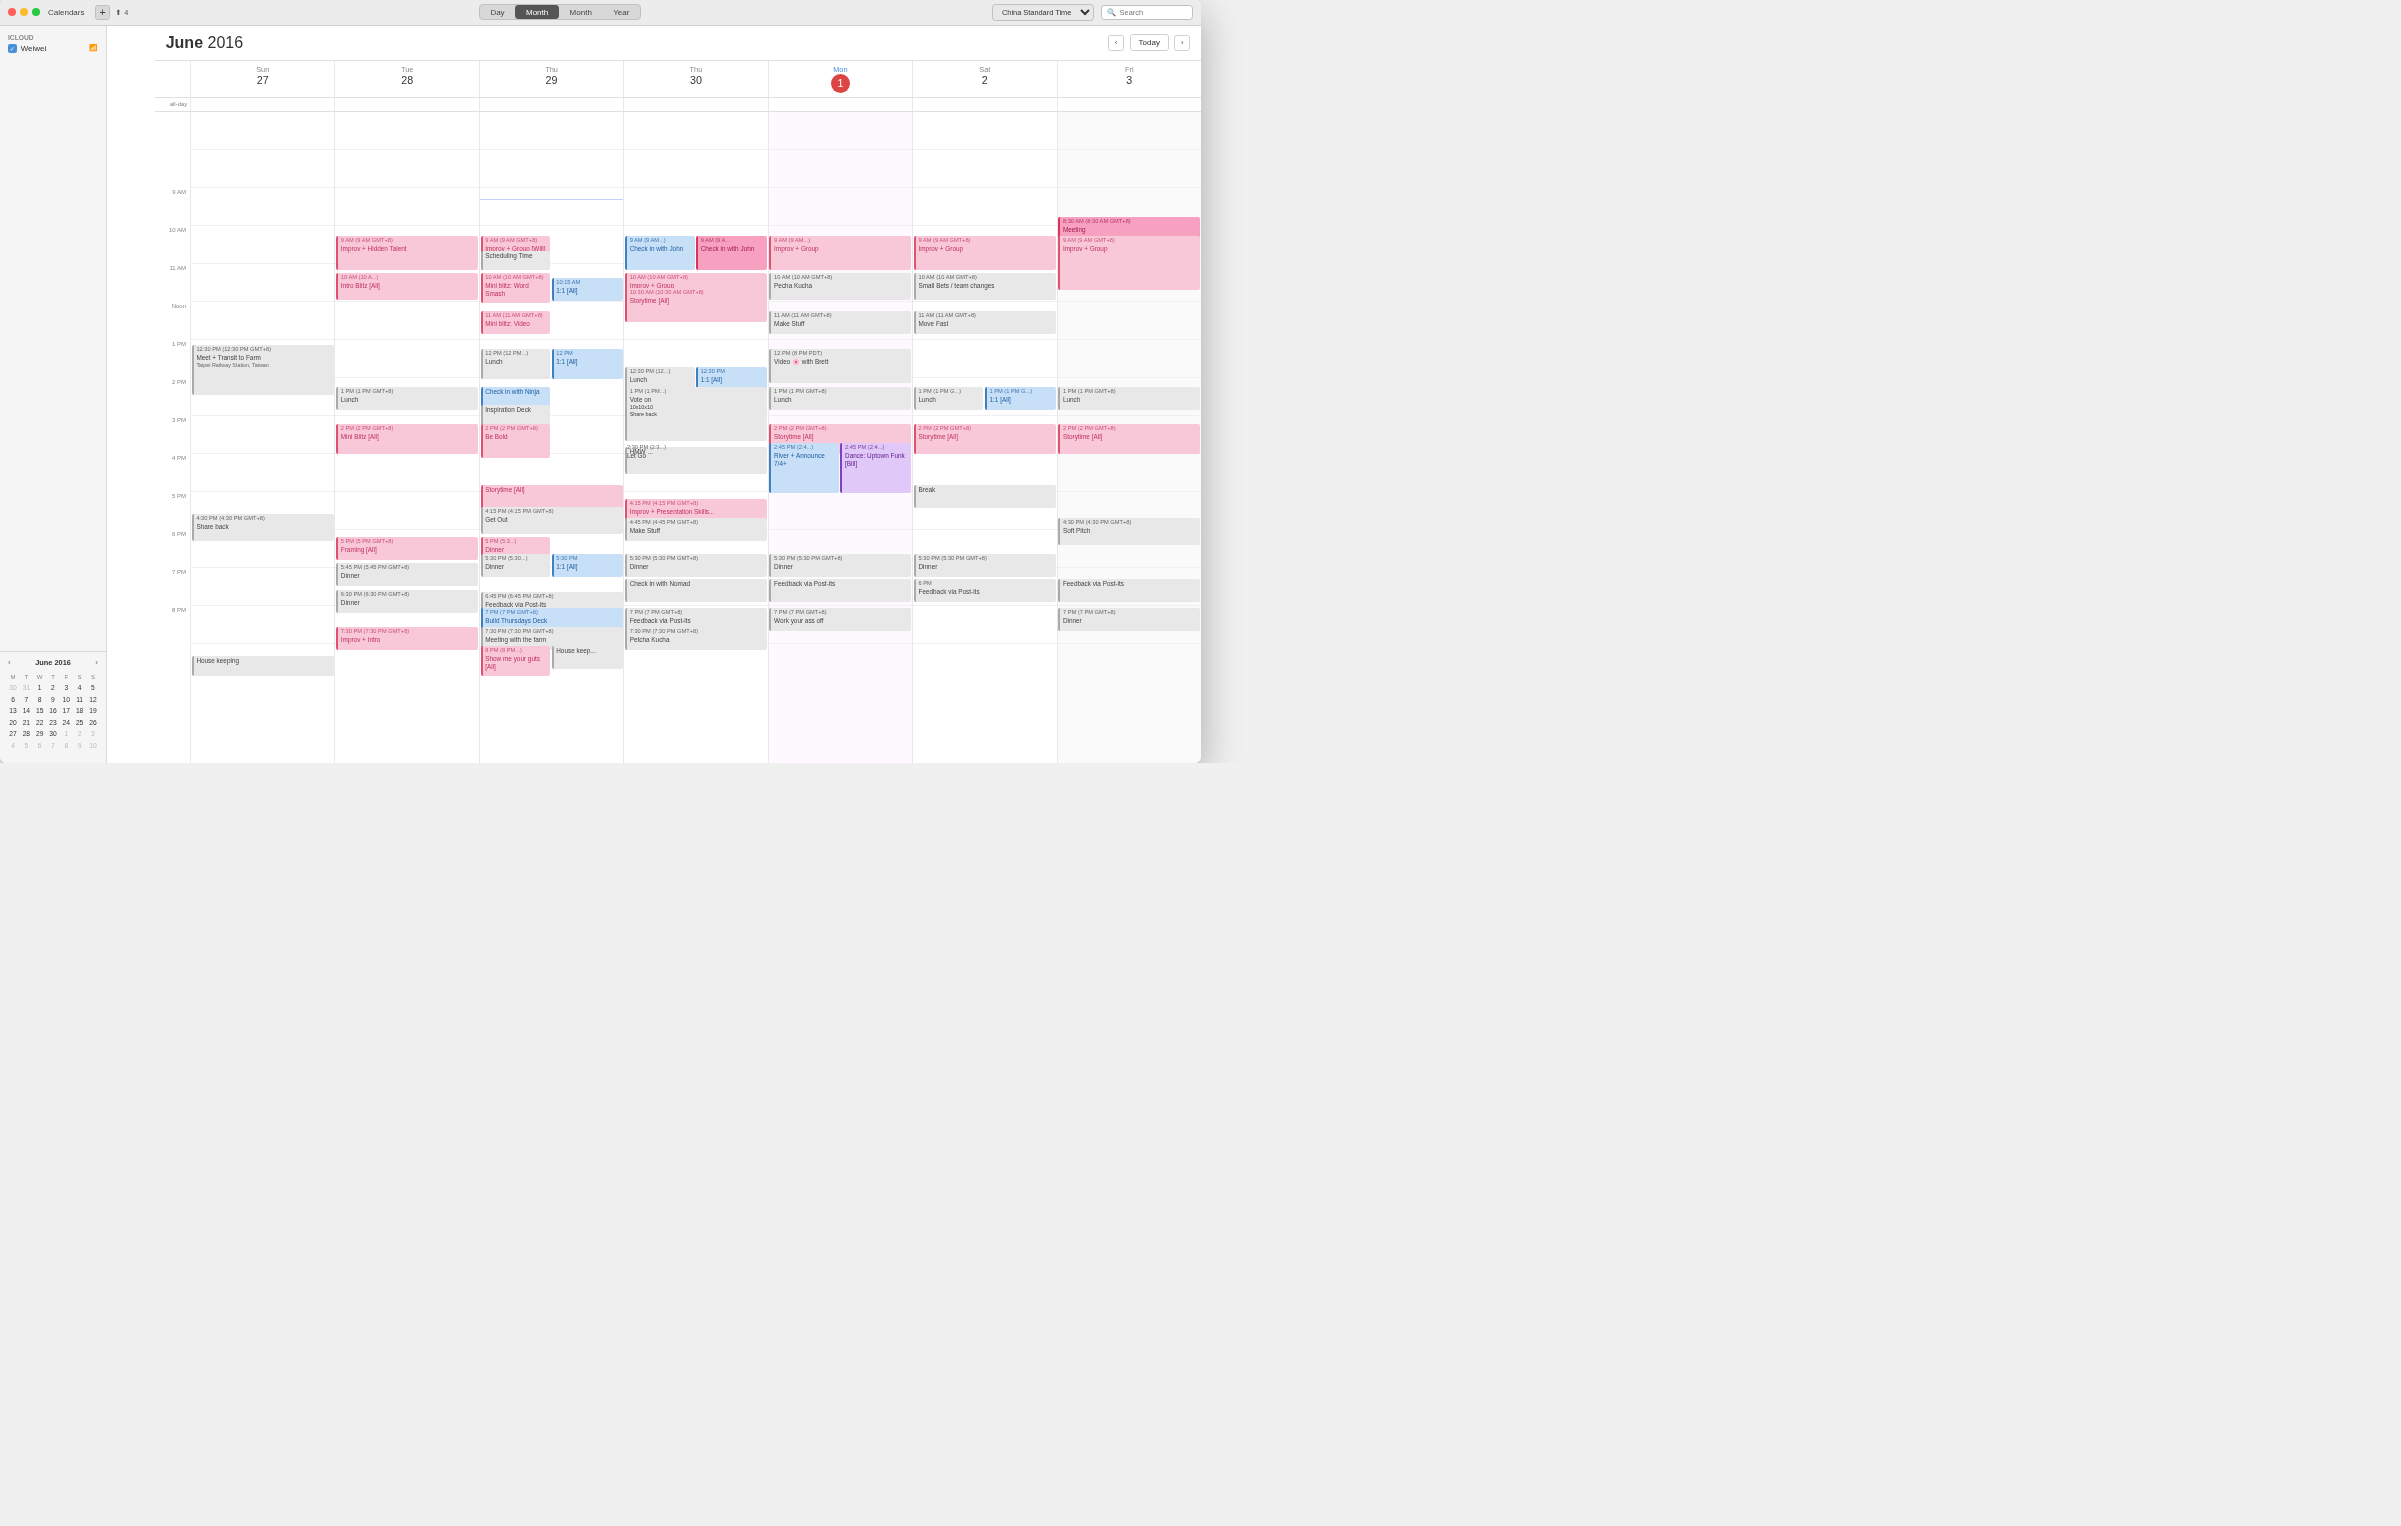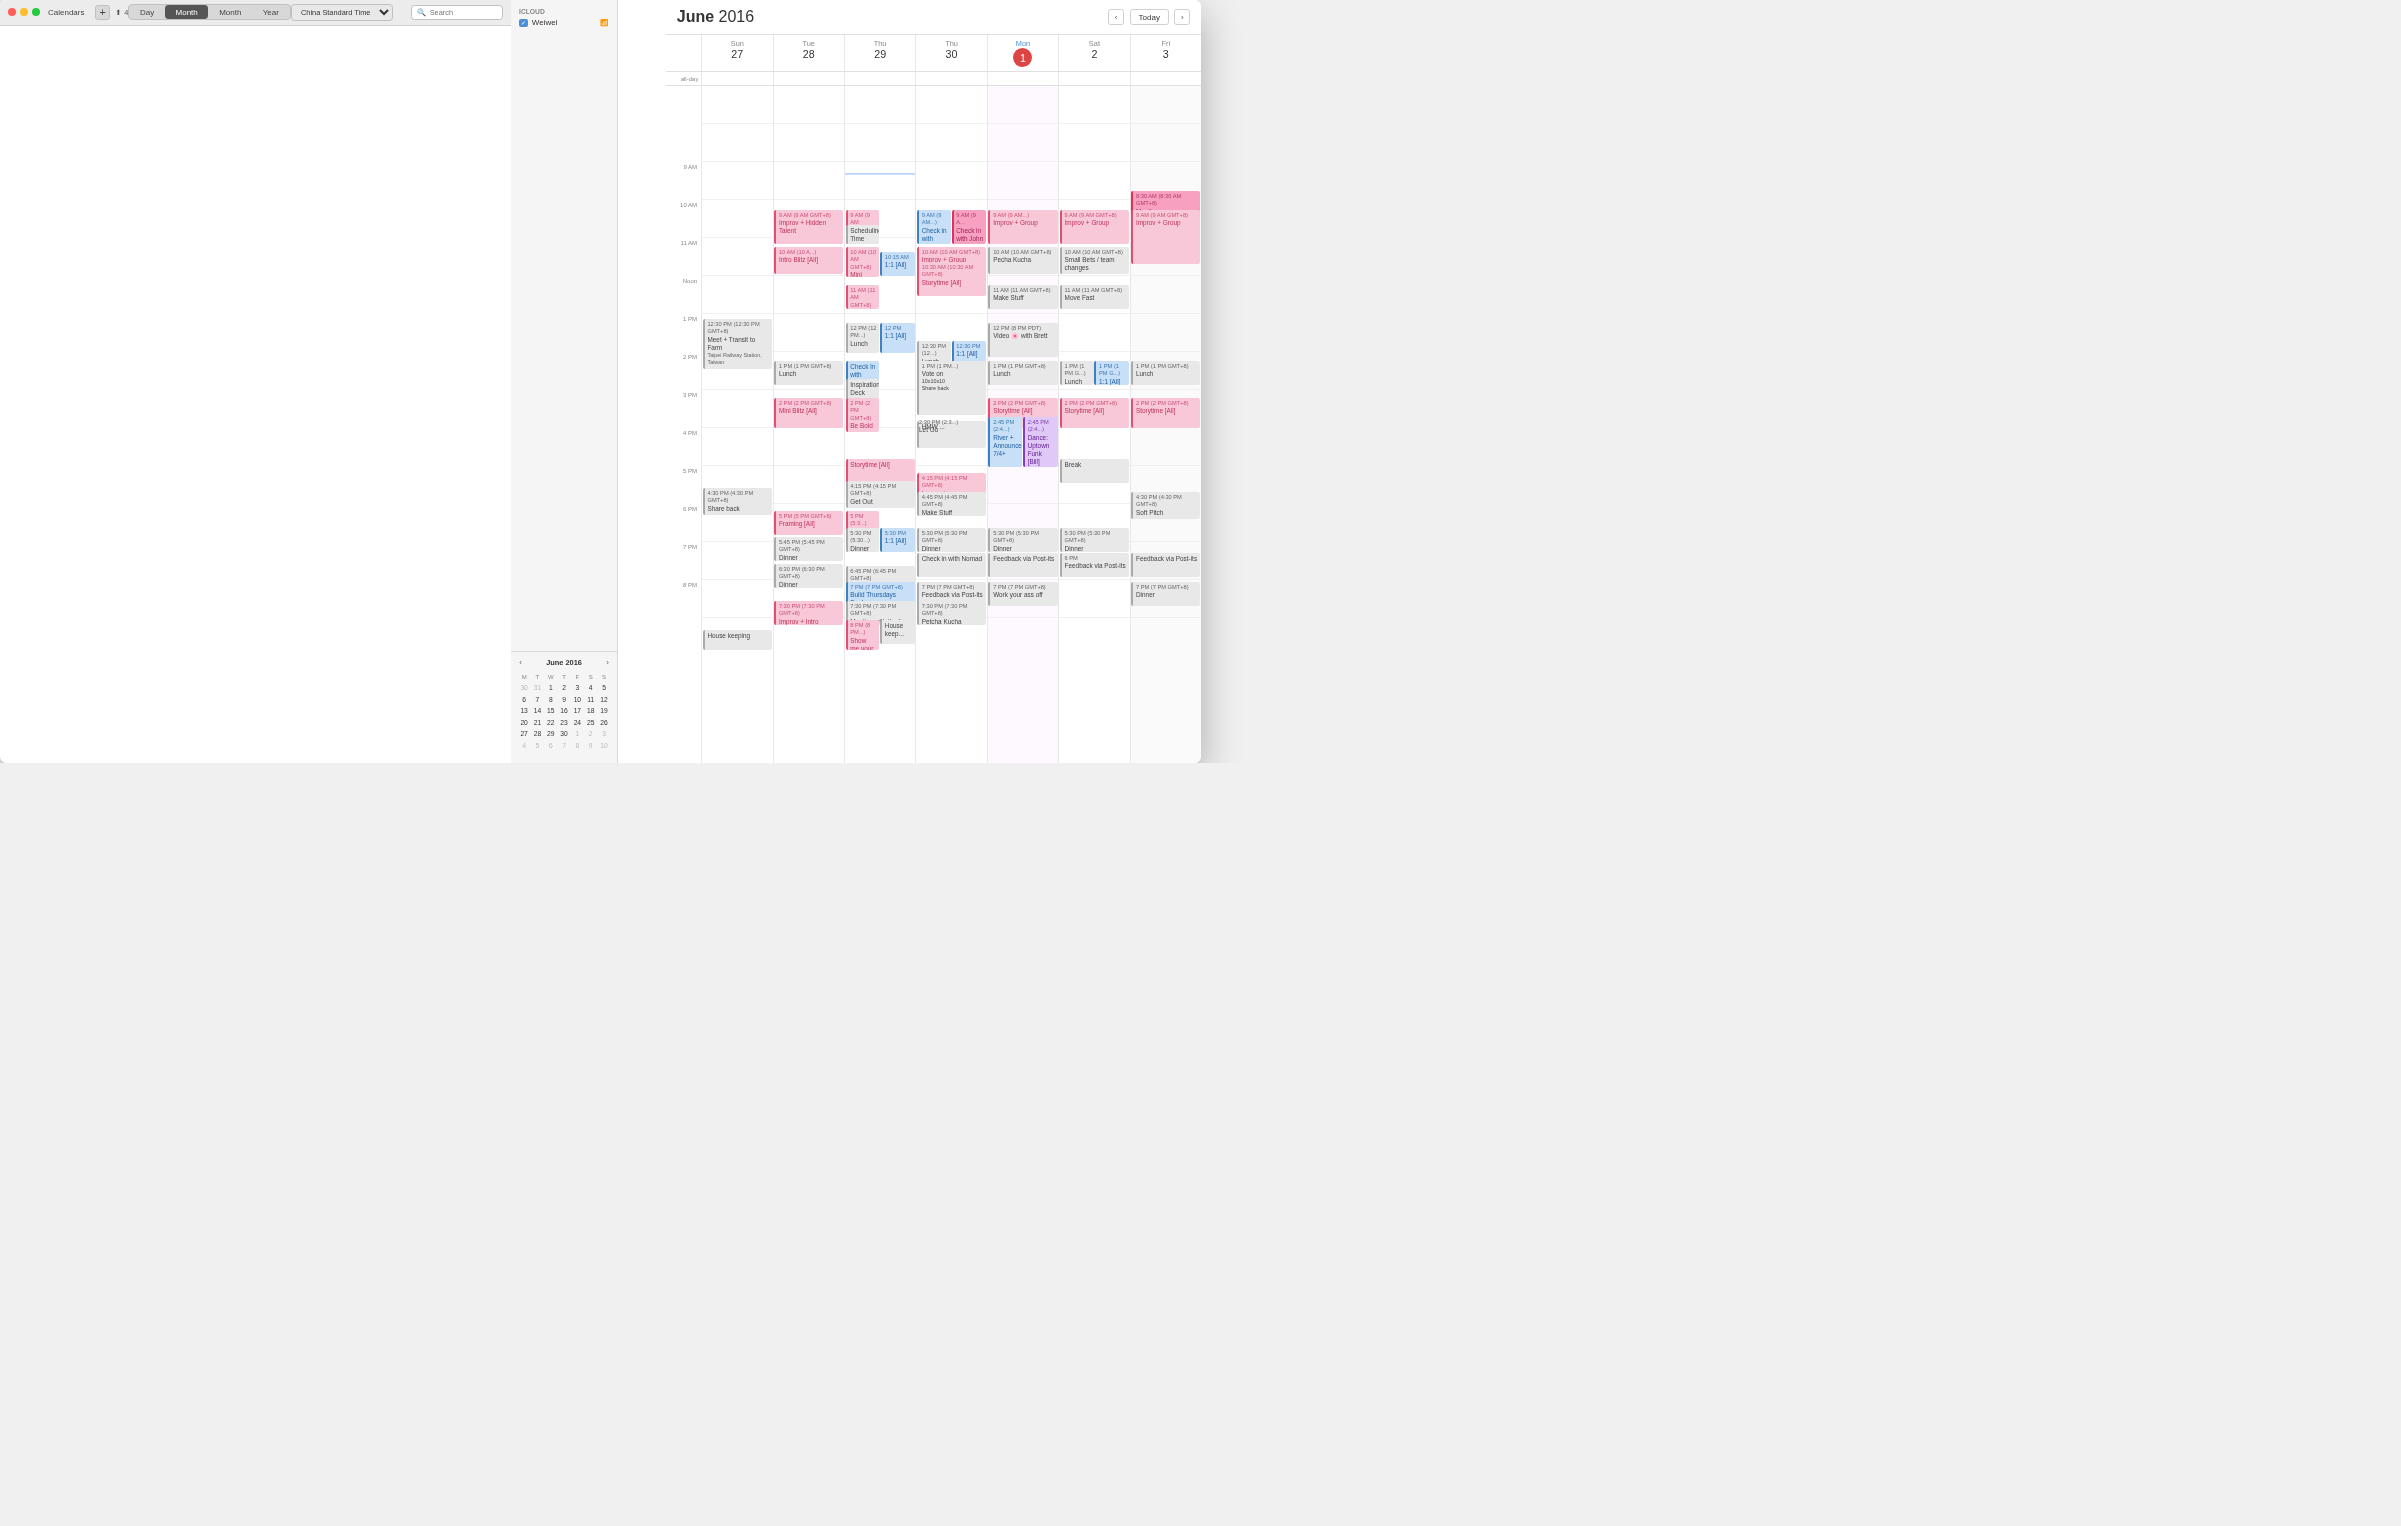--- a/index.html
+++ b/index.html
@@ -1,32 +1,32 @@
 <!DOCTYPE html>
 <html style="font-size:10.7px"><head>
   <meta charset="utf-8">
   <style>
     * { box-sizing: border-box; margin: 0; padding: 0; }
     body { font-family: -apple-system, BlinkMacSystemFont, 'Helvetica Neue', sans-serif; background: #f0f0f0; font-size: 7.4px; }
     
-    .window { width: 1201px; height: 763px; background: #ffffff; border-radius: 6.7px; box-shadow: 0 13.4px 40px rgba(0,0,0,0.3); overflow: hidden; display: flex; flex-direction: row; }
+    .window { width: 1201px; height: 763px; background: #ffffff; border-radius: 6.7px; box-shadow: 0 13.4px 40px rgba(0,0,0,0.3); overflow: hidden; display: flex; flex-direction: column; }
     
     
     .titlebar { height: 25.5px; background: #ececec; border-bottom: 0.7px solid #d0d0d0; display: flex; align-items: center; padding: 0 8px; flex-shrink: 0; }
     .traffic-lights { display: flex; gap: 4px; margin-right: 8px; }
     .traffic-light { width: 8px; height: 8px; border-radius: 50%; }
     .tl-red { background: #ff5f57; }
     .tl-yellow { background: #febc2e; }
     .tl-green { background: #28c840; }
     .title-center { flex: 1; display: flex; justify-content: center; gap: 0; }
     .view-buttons { display: flex; background: #d8d8d8; border-radius: 4px; overflow: hidden; border: 0.7px solid #c0c0c0; }
     .view-btn { padding: 2.7px 10.7px; font-size: 8px; color: #444; cursor: pointer; border: none; background: transparent; }
     .view-btn.active { background: #555; color: white; border-radius: 3.4px; }
     .calendars-label { font-size: 8px; color: #444; font-weight: 500; margin-right: 10.7px; }
-    .toolbar-right { display: flex; align-items: center; gap: 18px; }
+    .toolbar-right { display: flex; align-items: center; gap: 7px; }
     .timezone-select { font-size: 7.4px; background: #e8e8e8; border: 0.7px solid #c0c0c0; border-radius: 3.4px; padding: 2px 5.4px; color: #333; }
     .search-box { display: flex; align-items: center; background: white; border: 0.7px solid #c0c0c0; border-radius: 3.4px; padding: 2px 5.4px; gap: 2.7px; }
     .search-icon { color: #888; font-size: 7.4px; }
     .search-input { border: none; outline: none; font-size: 7.4px; color: #999; width: 67px; background: transparent; }
     .add-btn { width: 14.7px; height: 14.7px; border-radius: 2.7px; background: #d8d8d8; border: 0.7px solid #c0c0c0; display: flex; align-items: center; justify-content: center; cursor: pointer; font-size: 10.7px; color: #444; }
     .upload-area { display: flex; align-items: center; gap: 2.7px; font-size: 7.4px; color: #555; cursor: pointer; }
 
     
     .main { display: flex; flex: 1; overflow: hidden; gap: 48px; }
     

